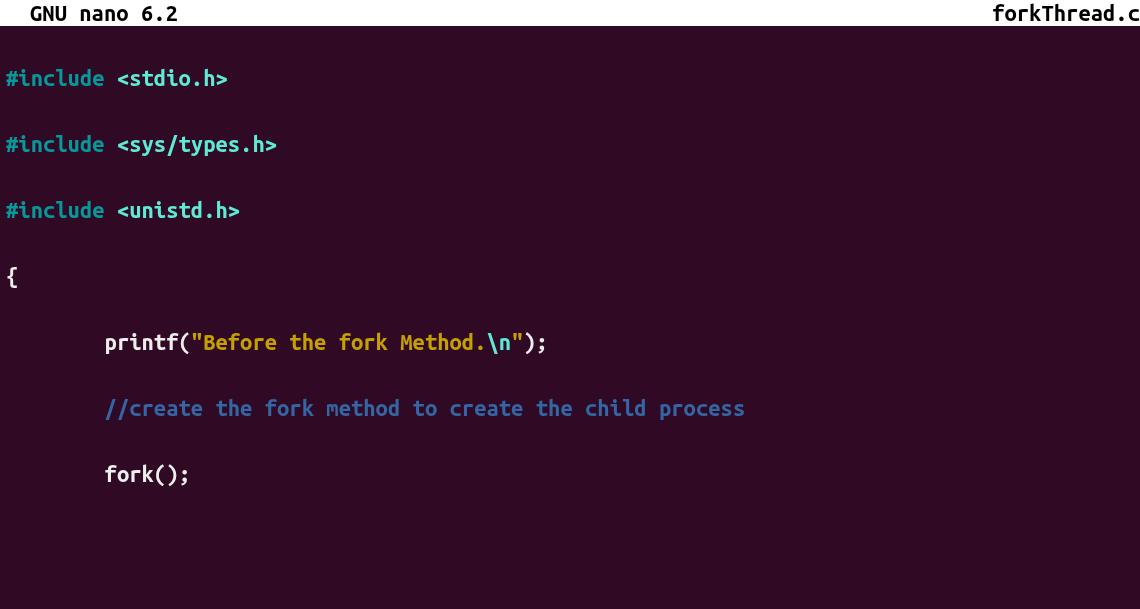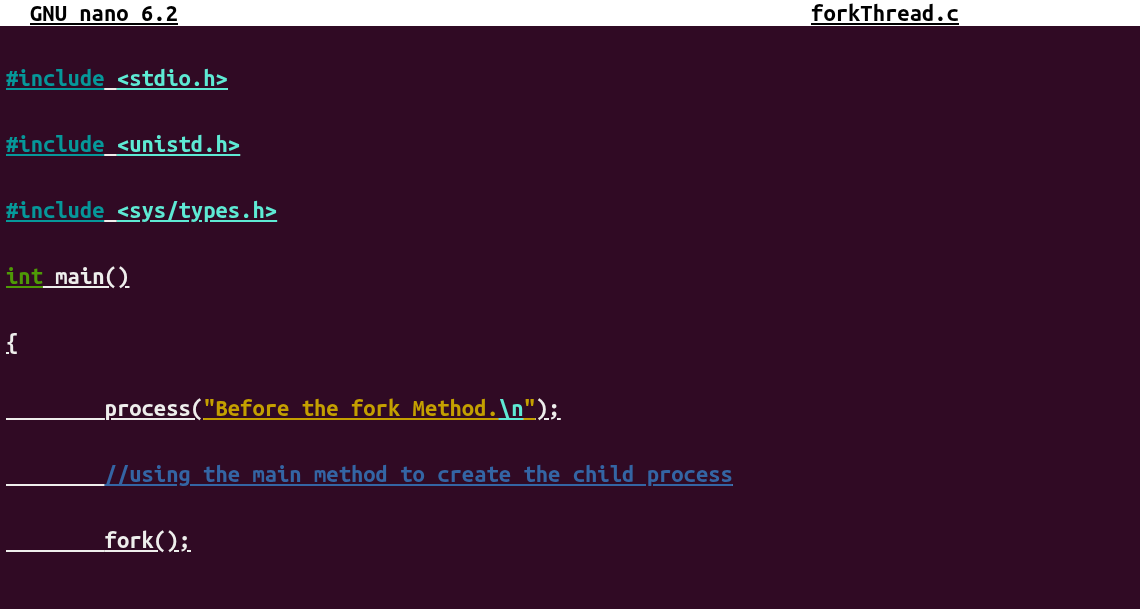--- a/index.html
+++ b/index.html
@@ -1,19 +1,18 @@
 <!DOCTYPE html>
 <html><head>
   <meta charset="utf-8">
   <style>
     * {
       margin: 0;
       padding: 0;
       box-sizing: border-box;
-      text-decoration: underline;
     }
 
     body {
       width: 1140px;
       height: 609px;
       background: #300a24;
       font-family: 'Ubuntu Mono', 'Courier New', monospace;
       font-size: 22px;
       overflow: hidden;
     }
@@ -28,21 +27,21 @@
       line-height: 22px;
     }
 
     .titlebar-left {
       padding-left: 30px;
       width: 50%;
     }
 
     .titlebar-right {
       width: 50%;
-      text-align: center;
+      text-align: right;
       padding-left: 60px;
     }
 
     .editor {
       padding: 2px 6px;
       line-height: 33px;
       white-space: pre;
       color: #eeeeec;
       font-weight: bold;
     }
@@ -57,26 +56,25 @@
 </head>
 <body>
 
 <div class="titlebar">
   <div class="titlebar-left">GNU nano 6.2</div>
   <div class="titlebar-right">forkThread.c</div>
 </div>
 
 <div class="editor">
 <div><span class="t-preproc">#include</span><span> </span><span class="t-purple">&lt;stdio.h&gt;</span></div>
+<div><span class="t-preproc">#include</span><span> </span><span class="t-purple">&lt;sys/types.h&gt;</span></div>
 <div><span class="t-preproc">#include</span><span> </span><span class="t-purple">&lt;unistd.h&gt;</span></div>
-<div><span class="t-preproc">#include</span><span> </span><span class="t-purple">&lt;sys/types.h&gt;</span></div>
-<div><span class="t-type">int</span><span class="t-white"> main()</span></div>
 <div><span class="t-white">{</span></div>
-<div><span>        </span><span class="t-white">process(</span><span class="t-string">"Before the fork Method.</span><span class="t-purple">\n</span><span class="t-string">"</span><span class="t-white">);</span></div>
-<div><span>        </span><span class="t-comment">//using the main method to create the child process</span></div>
+<div><span>        </span><span class="t-white">printf(</span><span class="t-string">"Before the fork Method.</span><span class="t-purple">\n</span><span class="t-string">"</span><span class="t-white">);</span></div>
+<div><span>        </span><span class="t-comment">//create the fork method to create the child process</span></div>
 <div><span>        </span><span class="t-white">fork();</span></div>
 
 
 
 
 
 
 </div>
 
 </body></html>

